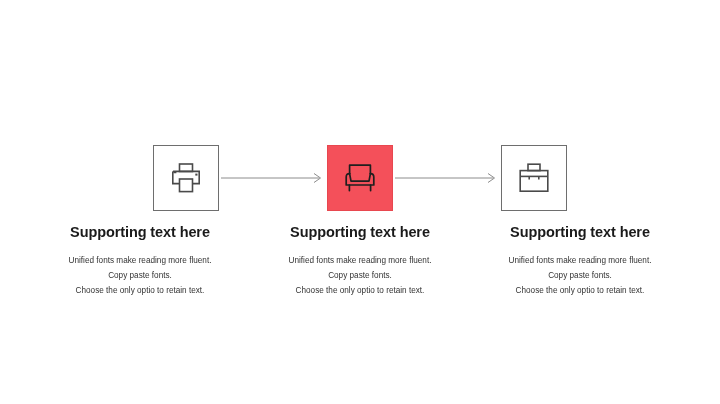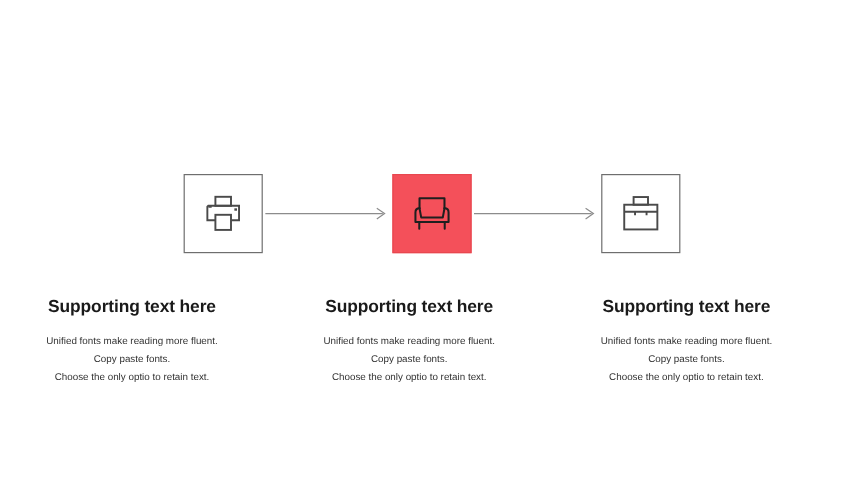--- a/index.html
+++ b/index.html
@@ -64,25 +64,25 @@
     height: 20px;
     display: flex;
     align-items: center;
     justify-content: center;
   }
   .arrow svg { display: block; }
 
   
   .text-row {
     position: absolute;
-    top: 248px;
+    top: 224px;
     left: 0;
     width: 720px;
     display: flex;
-    gap: 11px;
+    justify-content: center;
   }
   .col {
     width: 220px;
     flex: 0 0 auto;
     text-align: center;
   }
   .col + .col { margin-left: 0; }
 
   .col-heading {
     font-size: 14.5px;

